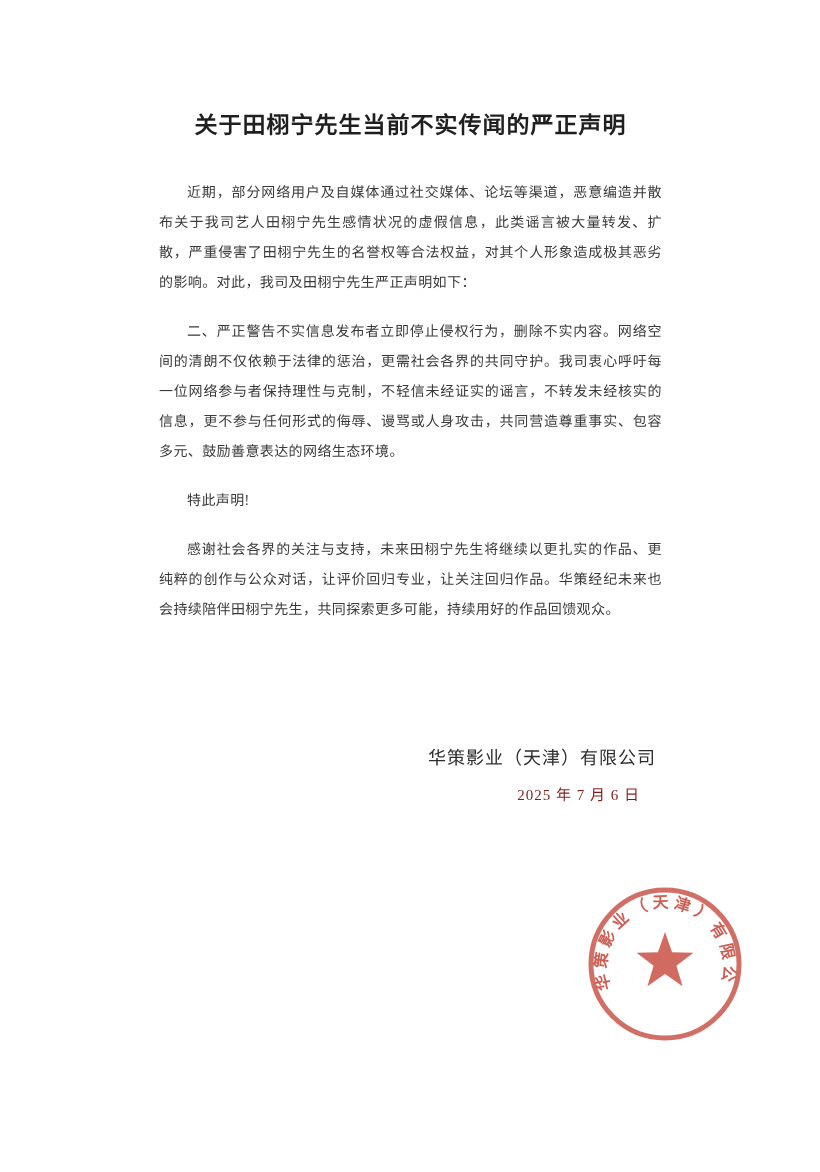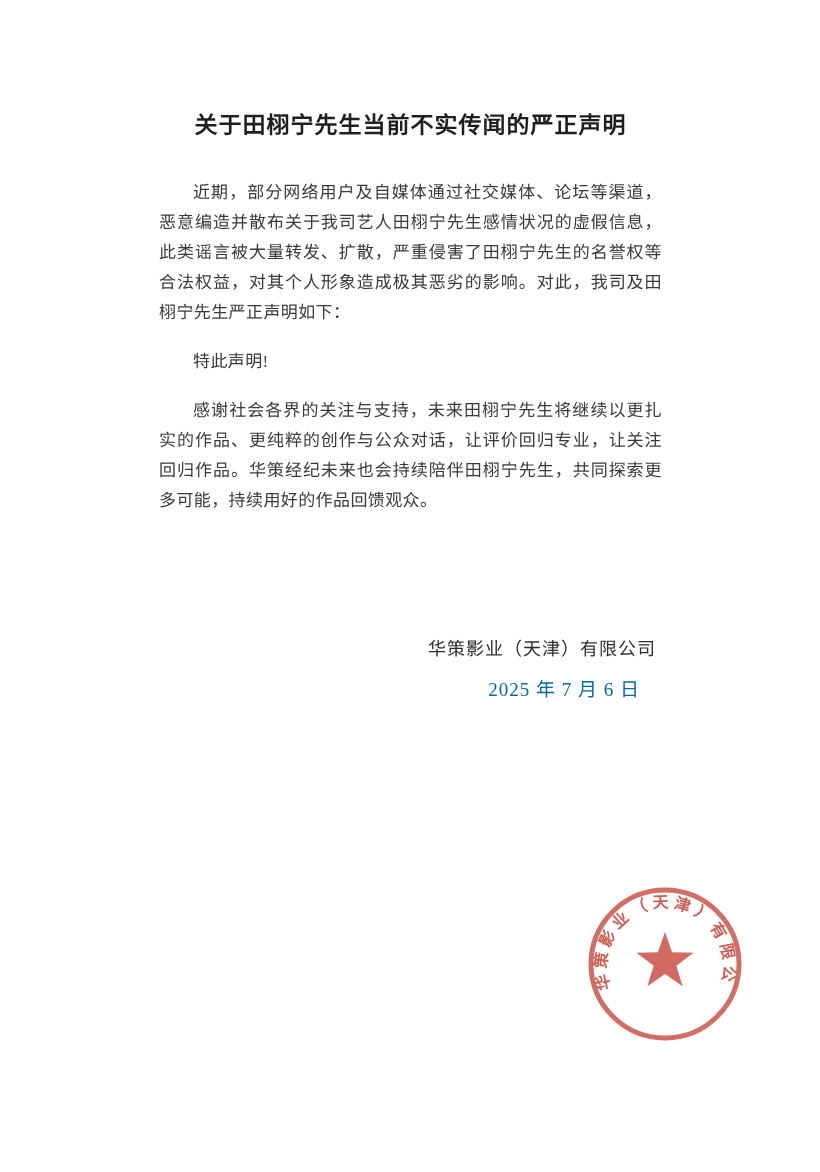--- a/index.html
+++ b/index.html
@@ -20,43 +20,43 @@
   }
   .doc-title {
     font-size: 23px;
     font-weight: 700;
     color: #1f1f1f;
     text-align: center;
     letter-spacing: 1px;
     margin-bottom: 38px;
   }
   .doc-body p {
-    font-size: 17px;
+    font-size: 14px;
     line-height: 30px;
     text-indent: 2em;
     text-align: justify;
     letter-spacing: 0.4px;
     margin-bottom: 19px;
     color: #3a3a3a;
   }
   .sign-block {
     position: relative;
     margin-top: 118px;
     text-align: right;
     z-index: 2;
   }
   .sign-company {
     font-size: 18px;
     color: #2e2e2e;
     letter-spacing: 1px;
     padding-right: 6px;
   }
   .sign-date {
-    font-size: 19px;
-    color: #0369a1;
+    font-size: 15px;
+    color: #7f1d1d;
     letter-spacing: 1px;
     margin-top: 14px;
     padding-right: 22px;
   }
   .seal {
     position: absolute;
     left: 528px;
     top: 880px;
     width: 162px;
     height: 162px;
@@ -77,20 +77,21 @@
 </head>
 <body>
 
 <div class="page">
   <div class="doc">
 
     <h1 class="doc-title">关于田栩宁先生当前不实传闻的严正声明</h1>
 
     <div class="doc-body">
       <p>近期，部分网络用户及自媒体通过社交媒体、论坛等渠道，恶意编造并散布关于我司艺人田栩宁先生感情状况的虚假信息，此类谣言被大量转发、扩散，严重侵害了田栩宁先生的名誉权等合法权益，对其个人形象造成极其恶劣的影响。对此，我司及田栩宁先生严正声明如下：</p>
+      <p>二、严正警告不实信息发布者立即停止侵权行为，删除不实内容。网络空间的清朗不仅依赖于法律的惩治，更需社会各界的共同守护。我司衷心呼吁每一位网络参与者保持理性与克制，不轻信未经证实的谣言，不转发未经核实的信息，更不参与任何形式的侮辱、谩骂或人身攻击，共同营造尊重事实、包容多元、鼓励善意表达的网络生态环境。</p>
       <p>特此声明!</p>
       <p>感谢社会各界的关注与支持，未来田栩宁先生将继续以更扎实的作品、更纯粹的创作与公众对话，让评价回归专业，让关注回归作品。华策经纪未来也会持续陪伴田栩宁先生，共同探索更多可能，持续用好的作品回馈观众。</p>
     </div>
 
     <div class="sign-block">
       <div class="sign-company">华策影业（天津）有限公司</div>
       <div class="sign-date">2025 年 7 月 6 日</div>
     </div>
   </div>
 

